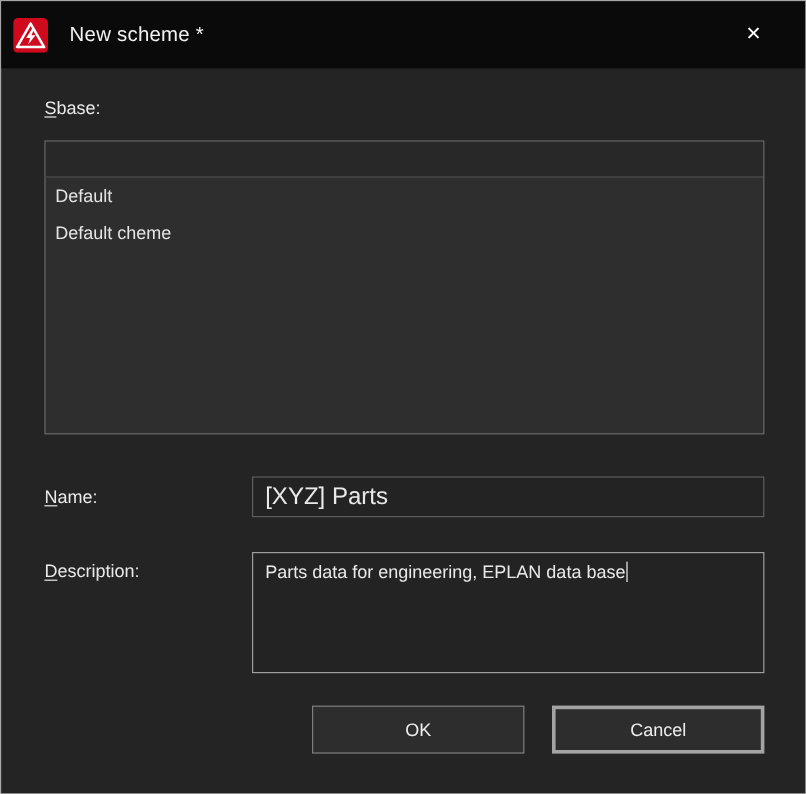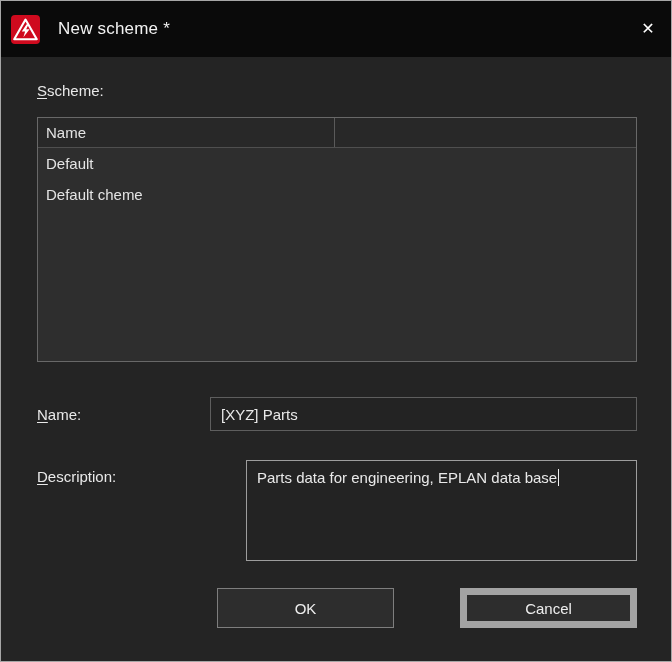--- a/index.html
+++ b/index.html
@@ -16,21 +16,21 @@
     cursor: default;
     overflow: hidden;
   }
 
   
   .titlebar {
     height: 56px;
     background: #0a0a0a;
     display: flex;
     align-items: center;
-    padding: 0 8px 0 10px;
+    padding: 0 28px 0 10px;
   }
   .app-icon {
     width: 29px;
     height: 29px;
     margin-right: 18px;
     flex: none;
     display: block;
   }
   .title {
     font-size: 17px;
@@ -82,31 +82,31 @@
   .td {
     line-height: 31px;
     padding-left: 8px;
     color: #e4e4e4;
   }
   .td-name { width: 298px; }
   .td-desc { flex: 1; }
 
   
   .form-row { display: flex; align-items: center; }
-  .form-row.top { align-items: flex-start; gap: 36px; }
+  .form-row.top { align-items: flex-start; }
   .label-col { width: 173px; flex: none; }
 
   .name-input {
     flex: 1;
     height: 34px;
     background: #232323;
     border: 1px solid #5e5e5e;
     color: #e9e9e9;
     font-family: "Liberation Sans", "DejaVu Sans", sans-serif;
-    font-size: 15px;
+    font-size: 20px;
     padding: 0 10px;
     outline: none;
     cursor: text;
   }
   .row-name { margin-bottom: 29px; }
 
   .desc-box {
     flex: 1;
     height: 101px;
     background: #232323;
@@ -139,46 +139,45 @@
     width: 177px;
     height: 40px;
     background: #2d2d2d;
     display: flex;
     align-items: center;
     justify-content: center;
     color: #eeeeee;
     font-size: 15px;
   }
   .btn-ok { border: 1px solid #7e7e7e; }
-  .btn-cancel { border: 7px solid #a3a3a3; margin-left: 43px; }
+  .btn-cancel { border: 3px solid #a3a3a3; }
 </style>
 </head>
 <body>
 
 <div class="window">
 
   <div class="titlebar">
     <svg class="app-icon" viewBox="0 0 29 29" width="29" height="29" aria-hidden="true">
       <rect x="0" y="0" width="29" height="29" rx="4" fill="#cf0a1e"></rect>
       <path d="M14.5 4.6 L25.8 24.2 L3.2 24.2 Z" fill="none" stroke="#ffffff" stroke-width="2.1" stroke-linejoin="round"></path>
       <path d="M15.6 9.2 L10.8 16.6 L14.1 16.6 L12.4 22.2 L18.6 14.3 L15.2 14.3 L17.6 9.2 Z" fill="#ffffff"></path>
     </svg>
     <span class="title">New scheme *</span>
     <div class="close-btn">✕</div>
   </div>
 
   <div class="content">
 
     <div class="scheme-label-row field-label">
-      <span class="mn">S</span><span>scheme:</span>
+      <span class="mn">S</span><span>base:</span>
     </div>
 
     <div class="scheme-table">
       <div class="table-header">
-        <div class="th th-name">Name</div>
       </div>
       <div class="table-row">
         <div class="td td-name">Default</div>
         <div class="td td-desc">Default cheme</div>
       </div>
     </div>
 
     <div class="form-row row-name">
       <div class="label-col field-label">
         <span class="mn">N</span><span>ame:</span>

